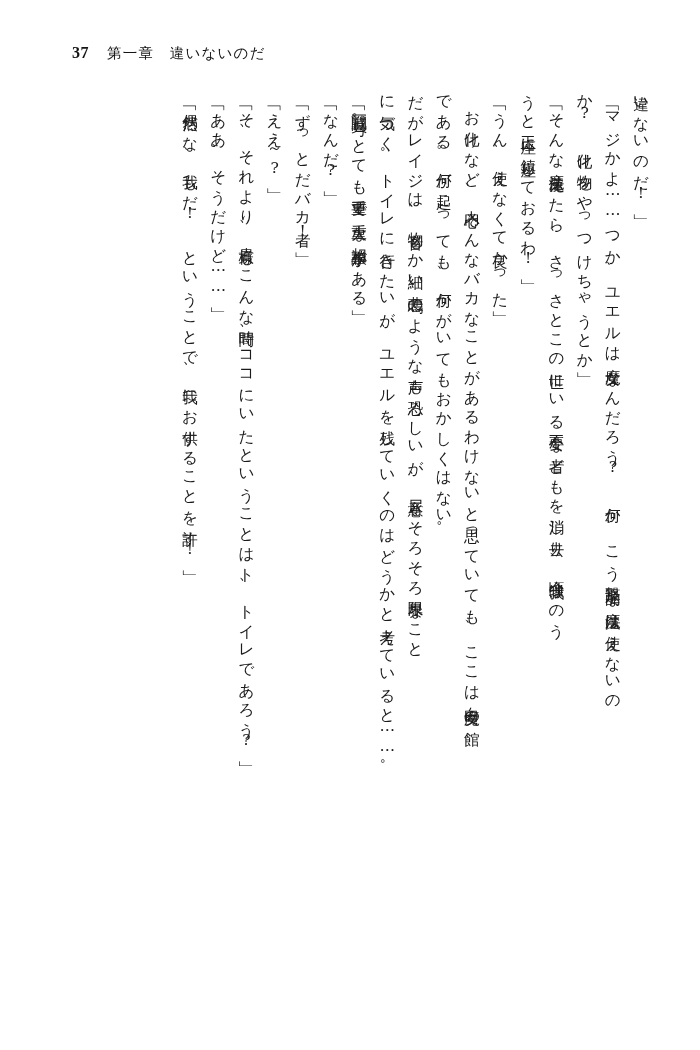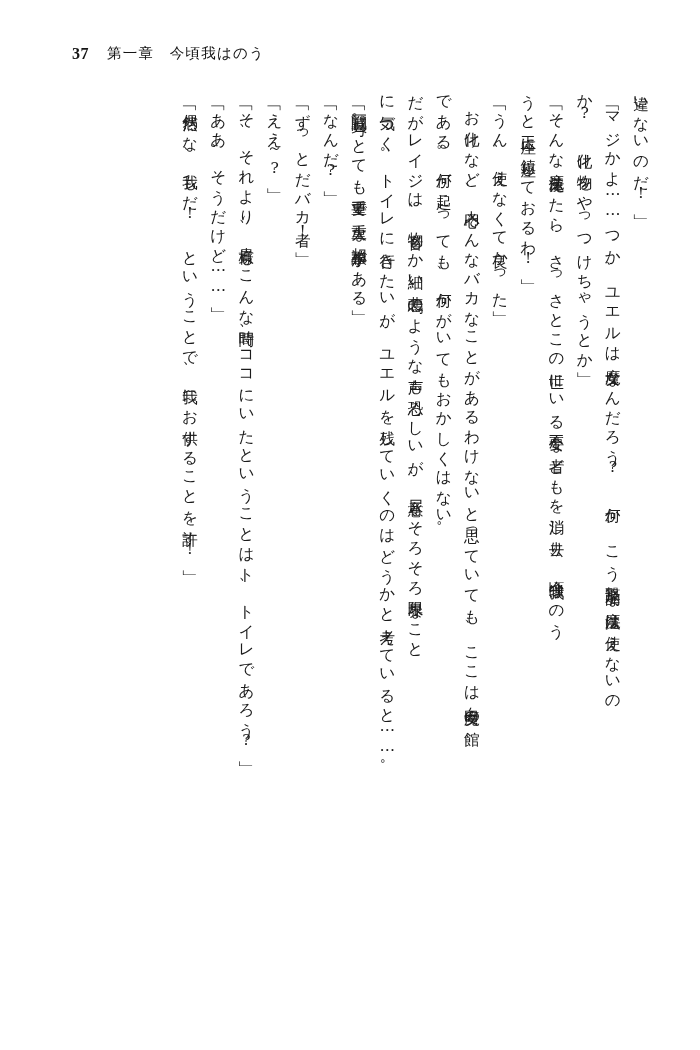--- a/index.html
+++ b/index.html
@@ -20,21 +20,21 @@
     height: 1050px;
     position: relative;
     box-sizing: border-box;
   }
   
   .header {
     position: absolute;
     top: 44px;
     left: 72px;
     display: flex;
-    align-items: center;
+    align-items: flex-start;
     gap: 18px;
     font-family: "Liberation Serif", "DejaVu Serif", serif;
   }
   .page-number {
     font-size: 16px;
     font-weight: bold;
     letter-spacing: 0.5px;
     color: #141414;
   }
   .chapter-title {
@@ -74,21 +74,21 @@
     padding-top: 16px;
   }
 </style>
 </head>
 <body>
 
 <div id="page">
 
   <div class="header">
     <span class="page-number">37</span>
-    <span class="chapter-title">第一章　今頃我はのう</span>
+    <span class="chapter-title">第一章　違いないのだ</span>
   </div>
 
   <div class="body-text" id="bodyText">
       <div class="vline">違いないのだ!」</div>
       <div class="vline ind">「マジかよ……つか、ユエルは魔女なんだろう?　何か、こう撃退的な魔法は使えないの</div>
       <div class="vline">か?　化け物をやっつけちゃうとか」</div>
       <div class="vline ind">「そんな魔法使えたら、さっさとこの世にいる不要な者どもを消し去り、今頃我はのう</div>
       <div class="vline">うと玉座に鎮座しておるわ!」</div>
       <div class="vline ind">「うん、使えなくて良かった」</div>
       <div class="vline ind">お化けなど、内心そんなバカなことがあるわけないと思っていても、ここは白魔女の館</div>

